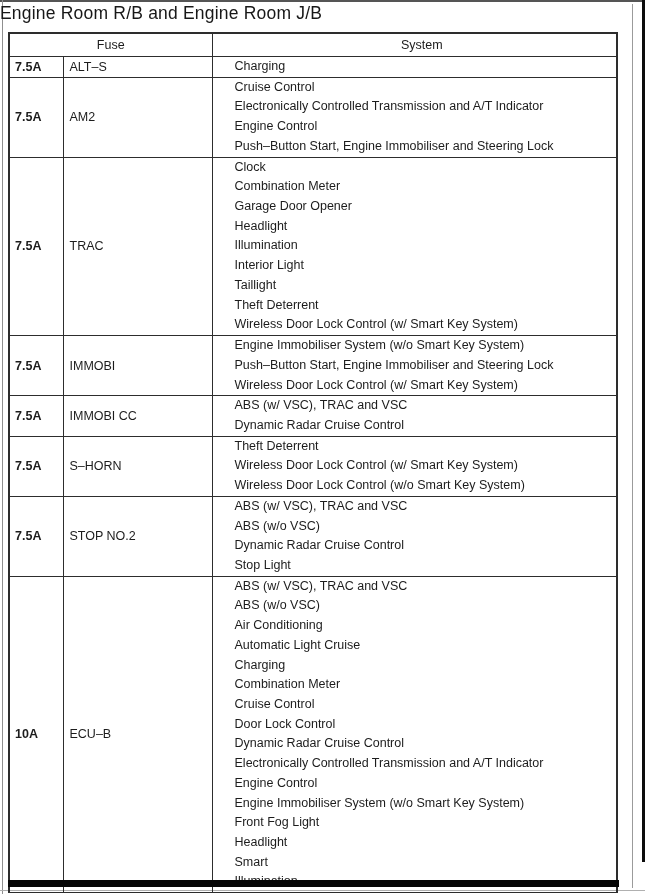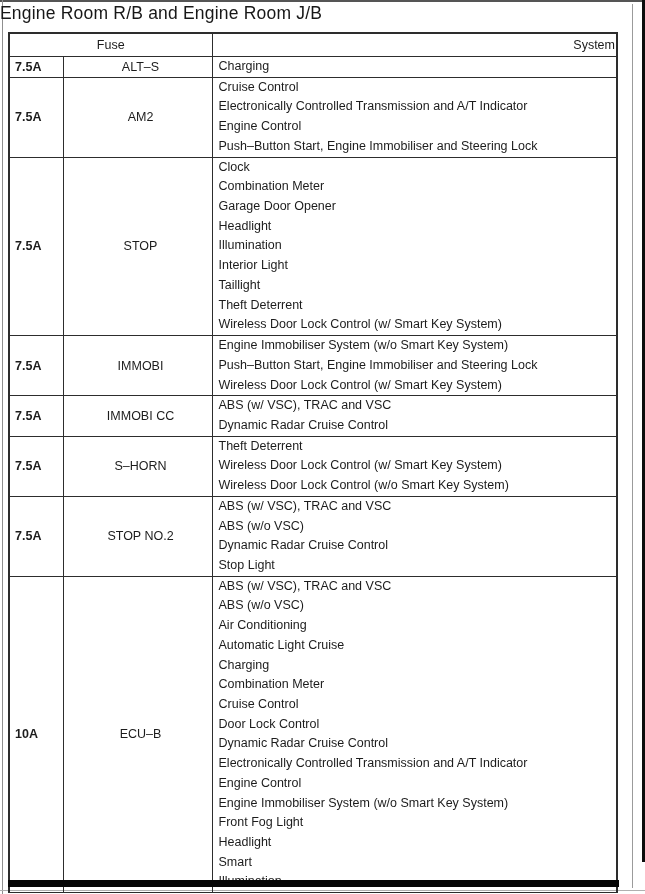--- a/index.html
+++ b/index.html
@@ -25,27 +25,27 @@
     border-bottom:none;
   }
   .fuse-table th, .fuse-table td {
     border:1.5px solid #2d2d2d;
     font-size:12.5px;
     font-weight:400;
     color:#1c1c1c;
   }
   .fuse-table thead th { height:20px; }
   th.hdr-fuse { text-align:center; }
-  th.hdr-system { text-align:right; padding-left:16px; }
+  th.hdr-system { text-align:center; padding-left:16px; }
   td.amp      { padding:0 0 0 5px; vertical-align:middle; white-space:nowrap;font-weight:bold; }
-  td.fusename { padding:0 0 0 6px; vertical-align:middle; white-space:nowrap;text-align:center; }
+  td.fusename { padding:0 0 0 6px; vertical-align:middle; white-space:nowrap; }
   td.systems  { padding:0; }
   .sys-line {
     height:19.72px; line-height:19.72px;
-    padding-left:6px;
+    padding-left:22px;
     font-size:12.5px;
     white-space:nowrap; overflow:hidden;
   }
   .cutoff-bar {
     position:absolute; left:8px; top:880px;
     width:611px; height:7px;
     background:#060606;
   }
   
   .edge-top    { position:absolute; top:0; left:0; width:645px; height:2px; background:#555555; }
@@ -90,21 +90,21 @@
         <td class="fusename">AM2</td>
         <td class="systems">
           <div class="sys-line">Cruise Control</div>
           <div class="sys-line">Electronically Controlled Transmission and A/T Indicator</div>
           <div class="sys-line">Engine Control</div>
           <div class="sys-line">Push–Button Start, Engine Immobiliser and Steering Lock</div>
         </td>
       </tr>
       <tr>
         <td class="amp">7.5A</td>
-        <td class="fusename">STOP</td>
+        <td class="fusename">TRAC</td>
         <td class="systems">
           <div class="sys-line">Clock</div>
           <div class="sys-line">Combination Meter</div>
           <div class="sys-line">Garage Door Opener</div>
           <div class="sys-line">Headlight</div>
           <div class="sys-line">Illumination</div>
           <div class="sys-line">Interior Light</div>
           <div class="sys-line">Taillight</div>
           <div class="sys-line">Theft Deterrent</div>
           <div class="sys-line">Wireless Door Lock Control (w/ Smart Key System)</div>

